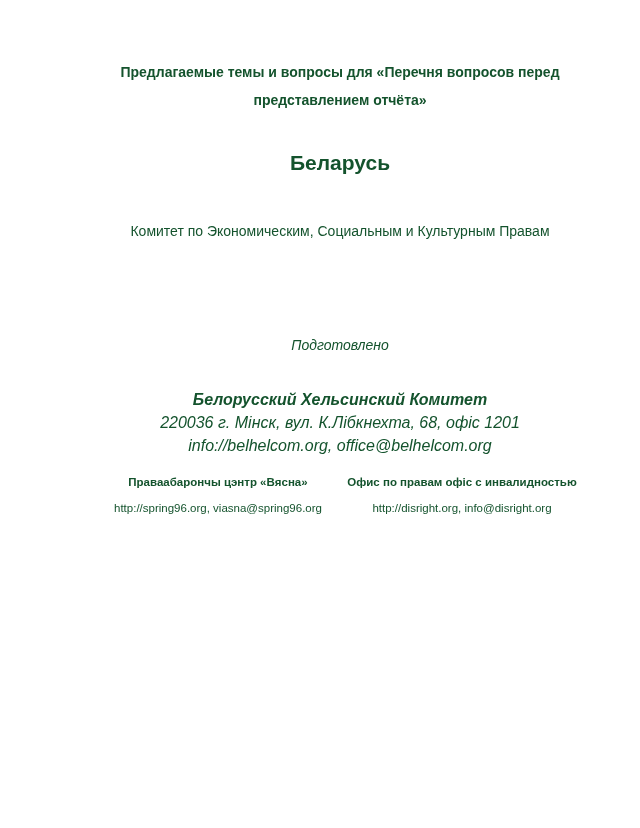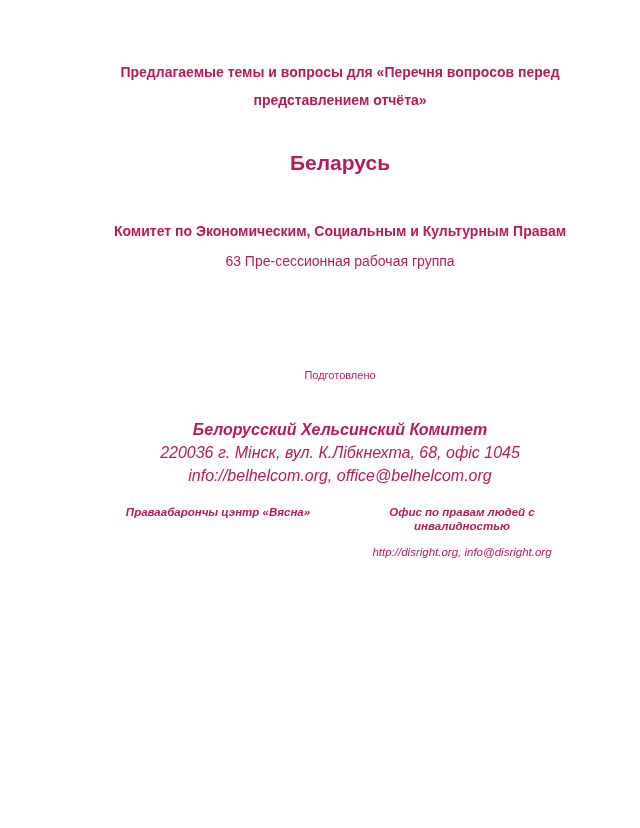--- a/index.html
+++ b/index.html
@@ -8,70 +8,70 @@
     background: #ffffff;
   }
   .page {
     position: relative;
     width: 640px;
     height: 828px;
     background: #ffffff;
     box-sizing: border-box;
     padding: 58px 56px 0 96px;
     font-family: "Liberation Sans", sans-serif;
-    color: #be185d;
+    color: #14532d;
     text-align: center;
     overflow: hidden;
   }
   .doc-title {
     font-size: 14px;
     font-weight: 700;
     line-height: 28px;
     margin: 0 auto;
     max-width: 474px;
   }
   .country {
     font-size: 21px;
     font-weight: 700;
     line-height: 26px;
     margin: 36px 0 10px 0;
   }
   .committee {
     font-size: 14px;
-    font-weight: 700;
+    font-weight: 400;
     line-height: 20px;
     margin: 45px 0 0 0;
   }
   .session {
     font-size: 14px;
     font-weight: 400;
     line-height: 20px;
     margin: 10px 0 0 0;
   }
   .prepared {
-    font-size: 11px;
+    font-size: 14px;
+    font-style: italic;
     line-height: 14px;
     margin: 97px 0 0 0;
   }
   .main-org {
     margin-top: 41px;
     font-style: italic;
   }
   .main-org p {
     margin: 0 0 9px 0;
     font-size: 16px;
     line-height: 14px;
   }
   .org-name {
     font-weight: 700;
   }
   .partners {
     display: flex;
     margin-top: 22px;
-    font-style: italic;
   }
   .partner {
     flex: 1 1 50%;
     padding: 0 4px;
     box-sizing: border-box;
   }
   .partner .org-name {
     font-size: 11.5px;
     line-height: 14px;
     margin: 0 0 12px 0;
@@ -86,33 +86,33 @@
 <body>
 
 <div class="page">
 
   <h1 class="doc-title">Предлагаемые темы и вопросы для «Перечня вопросов перед представлением отчёта»</h1>
 
   <h2 class="country">Беларусь</h2>
 
   <p class="committee">Комитет по Экономическим, Социальным и Культурным Правам</p>
 
-  <p class="session">63 Пре-сессионная рабочая группа</p>
 
   <p class="prepared">Подготовлено</p>
 
   <div class="main-org">
     <p class="org-name">Белорусский Хельсинский Комитет</p>
-    <p class="org-line">220036 г. Мінск, вул. К.Лібкнехта, 68, офіс 1045</p>
+    <p class="org-line">220036 г. Мінск, вул. К.Лібкнехта, 68, офіс 1201</p>
     <p class="org-line">info://belhelcom.org, office@belhelcom.org</p>
   </div>
 
   <div class="partners">
     <div class="partner">
       <p class="org-name">Праваабарончы цэнтр «Вясна»</p>
+      <p class="org-line">http://spring96.org, viasna@spring96.org</p>
     </div>
     <div class="partner">
-      <p class="org-name">Офис по правам людей с инвалидностью</p>
+      <p class="org-name">Офис по правам офіс с инвалидностью</p>
       <p class="org-line">http://disright.org, info@disright.org</p>
     </div>
   </div>
 
 </div>
 
 </body></html>

